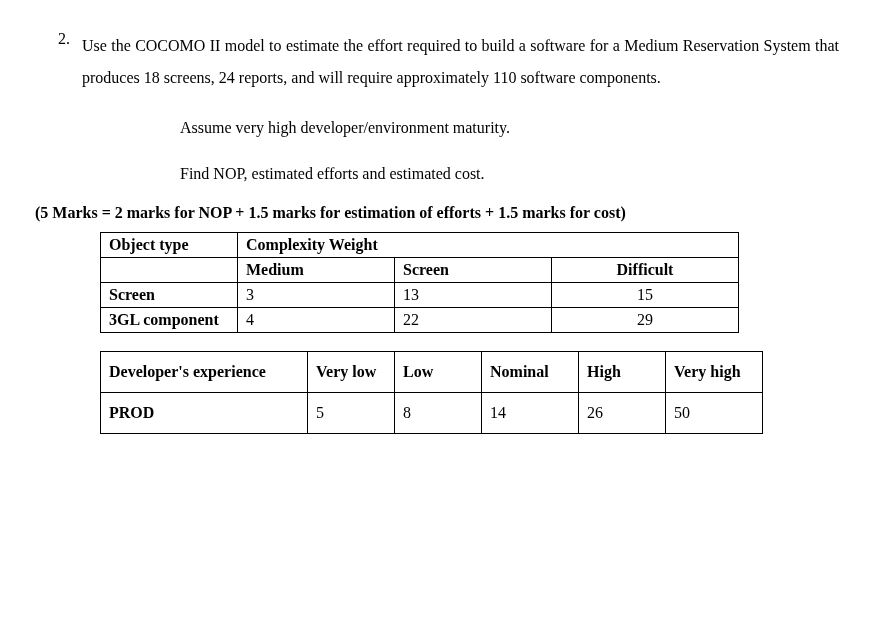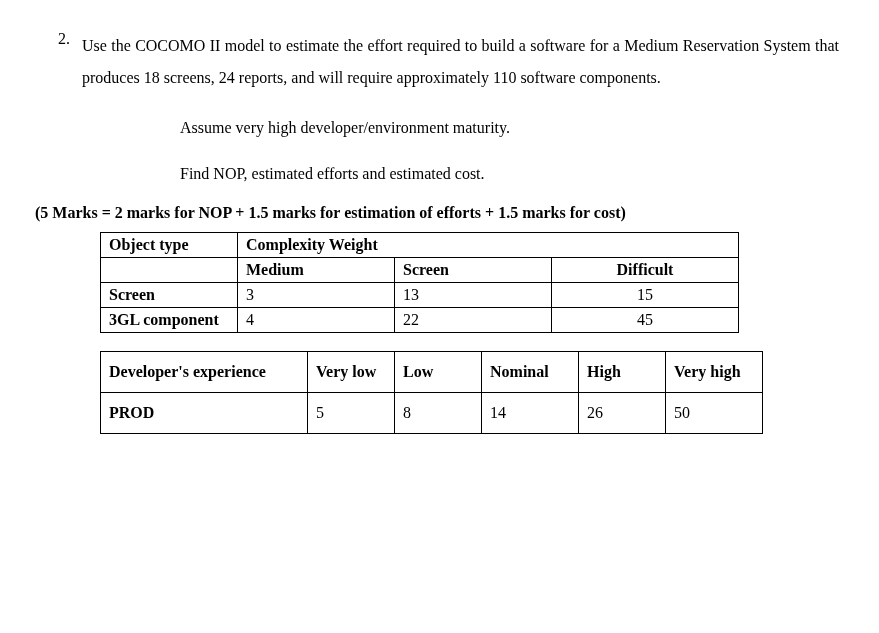--- a/index.html
+++ b/index.html
@@ -93,21 +93,21 @@
   <tr>
     <td class="bold">Screen</td>
     <td>3</td>
     <td>13</td>
     <td>15</td>
   </tr>
   <tr>
     <td class="bold">3GL component</td>
     <td>4</td>
     <td>22</td>
-    <td>45</td>
+    <td>29</td>
   </tr>
 </tbody>
   </table>
 
 <table class="t2">
   <tbody>
       <tr>
     <td class="bold" style="width:190px">Developer's experience</td>
     <td class="bold" style="width:70px">Very low</td>
     <td class="bold" style="width:70px">Low</td>

